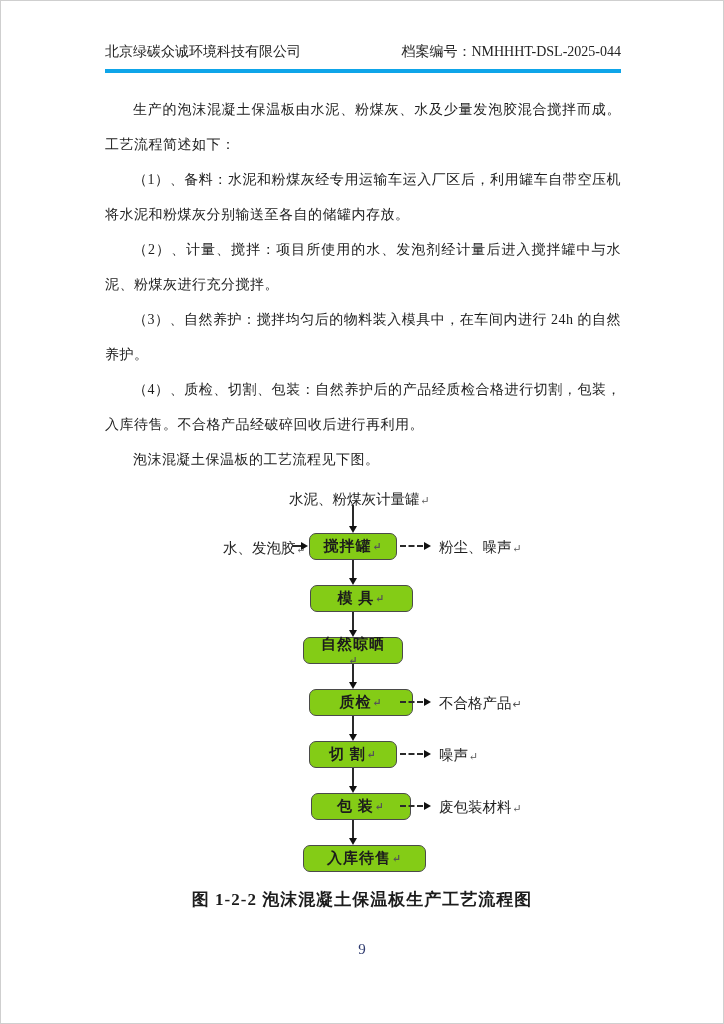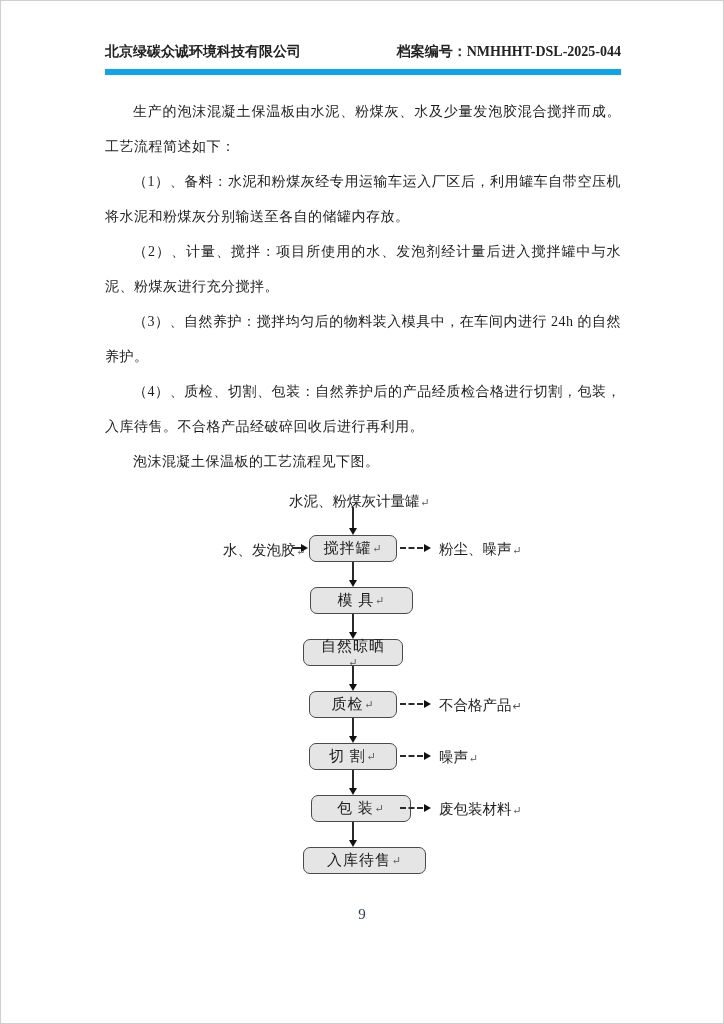--- a/index.html
+++ b/index.html
@@ -12,42 +12,42 @@
     border: 1px solid #cfcfcf;
     font-family: "Liberation Serif", "DejaVu Serif", serif;
     color: #1c1c1c;
     overflow: hidden;
   }
   
   .hdr {
     display: flex; justify-content: space-between; align-items: flex-end;
     margin: 0 102px 0 104px;
     padding: 42px 0 8px 0;
-    border-bottom: 6px solid #0ea5e9;
-    font-size: 14px; font-weight: bold;
+    border-bottom: 4px solid #0ea5e9;
+    font-size: 14px; font-weight: normal;
     color: #222;
   }
   
   .bodytext { margin: 19px 102px 0 104px; }
   .bodytext p {
     margin: 0;
     font-size: 14px;
     line-height: 35px;
     text-indent: 2em;
     text-align: justify;
     letter-spacing: 0.5px;
   }
   
   .flowchart { position: relative; height: 392px; margin-top: 5px; }
   .fc-box {
     position: absolute; height: 27px;
     border: 1.5px solid #4a4a4a; border-radius: 7px;
-    background: #e5e5e5;
+    background: #84cc16;
     display: flex; align-items: center; justify-content: center;
-    font-size: 15px; letter-spacing: 1px; white-space: nowrap;
+    font-size: 15px; letter-spacing: 1px; white-space: nowrap; font-weight: bold;
   }
   .fc-label { position: absolute; font-size: 14.5px; white-space: nowrap; }
   .pmark { font-size: 11px; color: #555; margin-left: 1px; }
   .varrow { position: absolute; width: 2px; background: #2a2a2a; }
   .varrow::after {
     content:""; position:absolute; left:50%; transform:translateX(-50%);
     bottom:-7px; width:0; height:0;
     border:4.5px solid transparent; border-top:7.5px solid #111; border-bottom:0;
   }
   .harrow { position: absolute; height: 2px; background: #2a2a2a; }
@@ -111,21 +111,21 @@
         <span class="pmark">↵</span>
       </div>
     <div class="varrow" style="left:351px; top:130px; height:18px;"></div>
 
     <div class="fc-box" style="left:302px; top:155px; width:100px;flex-direction:column;">
         <span>自然晾晒</span>
         <span class="pmark">↵</span>
       </div>
     <div class="varrow" style="left:351px; top:182px; height:18px;"></div>
 
-    <div class="fc-box" style="left:308px; top:207px; width:88px;">
+    <div class="fc-box" style="left:308px; top:207px; width:104px;">
         <span>质检</span>
         <span class="pmark">↵</span>
       </div>
     <div class="darrow" style="left:399px; top:219px; width:23px;"></div>
     <div class="fc-label" style="left:438px; top:212px;font-family:Liberation Serif, serif;"><span>不合格产品</span><span class="pmark">↵</span></div>
     <div class="varrow" style="left:351px; top:234px; height:18px;"></div>
 
     <div class="fc-box" style="left:308px; top:259px; width:88px;">
         <span>切 割</span>
         <span class="pmark">↵</span>
@@ -142,16 +142,17 @@
     <div class="fc-label" style="left:438px; top:316px;"><span>废包装材料</span><span class="pmark">↵</span></div>
     <div class="varrow" style="left:351px; top:338px; height:18px;"></div>
 
     <div class="fc-box" style="left:302px; top:363px; width:123px;">
         <span>入库待售</span>
         <span class="pmark">↵</span>
       </div>
 
   </div>
 
+  <div class="caption">图 1-2-2 泡沫混凝土保温板生产工艺流程图</div>
 
   <div class="pageno">9</div>
 
 </div>
 
 </body></html>

